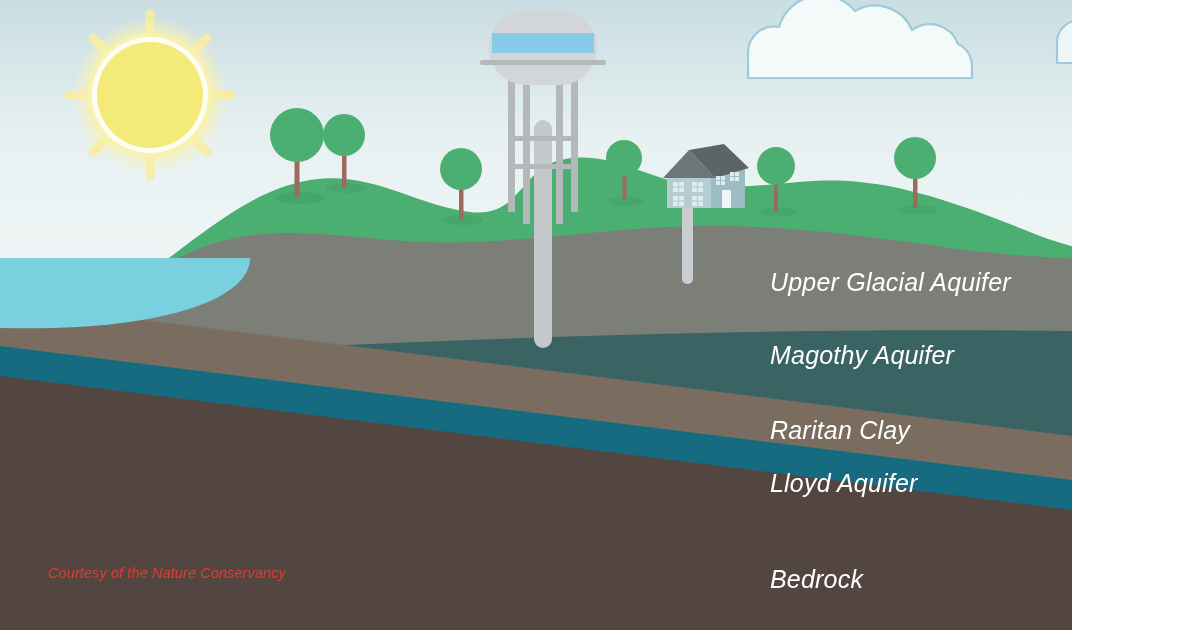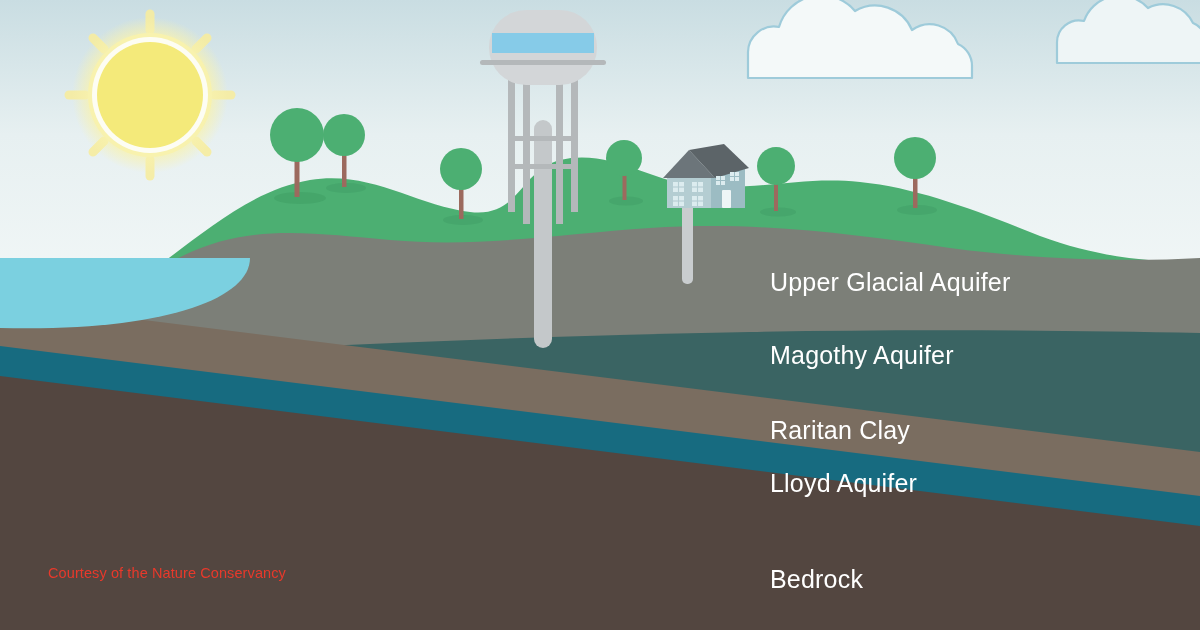--- a/index.html
+++ b/index.html
@@ -6,23 +6,24 @@
   html, body {
     margin: 0;
     padding: 0;
     background: #ffffff;
   }
   body {
     font-family: "Liberation Sans", sans-serif;
   }
   #stage {
     position: relative;
-    width: 1200px;
+    width: 1072px;
     height: 630px;
     overflow: hidden;
+    font-style: italic;
   }
   #diagram {
     display: block;
     width: 1200px;
     height: 630px;
   }
   .layer-label {
     font-family: "Liberation Sans", sans-serif;
     font-size: 25px;
     fill: #ffffff;

